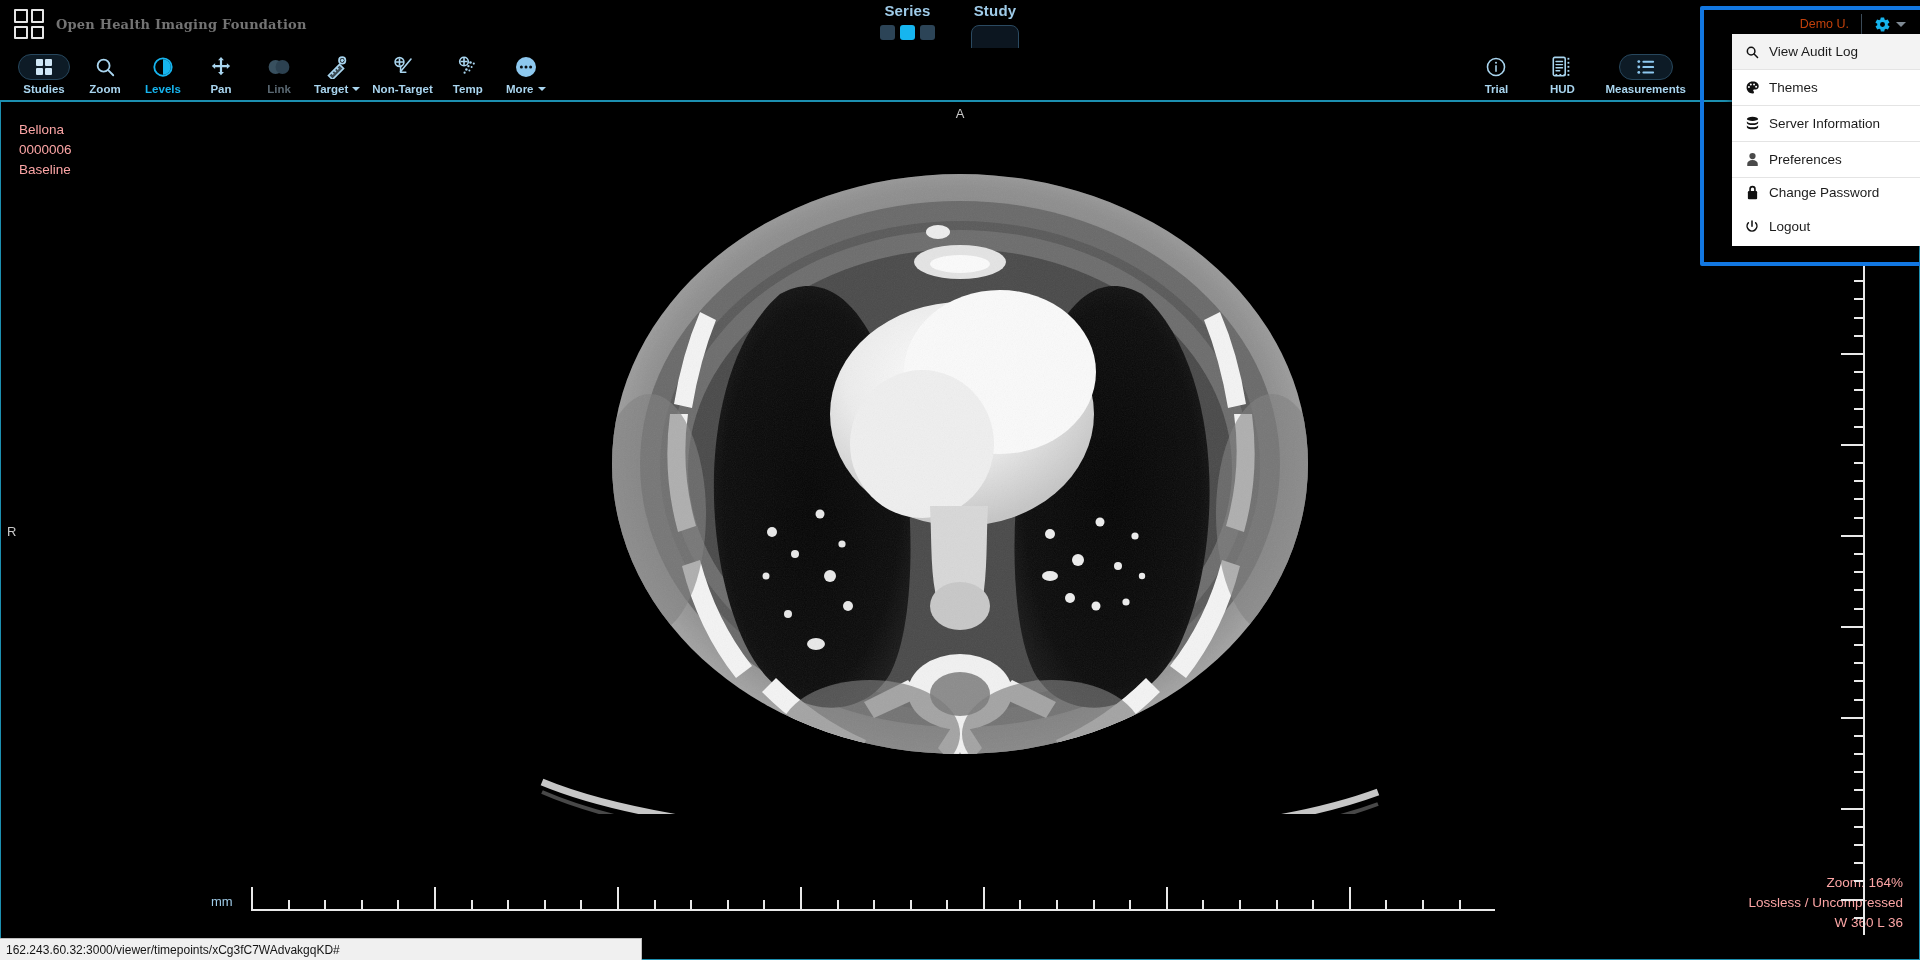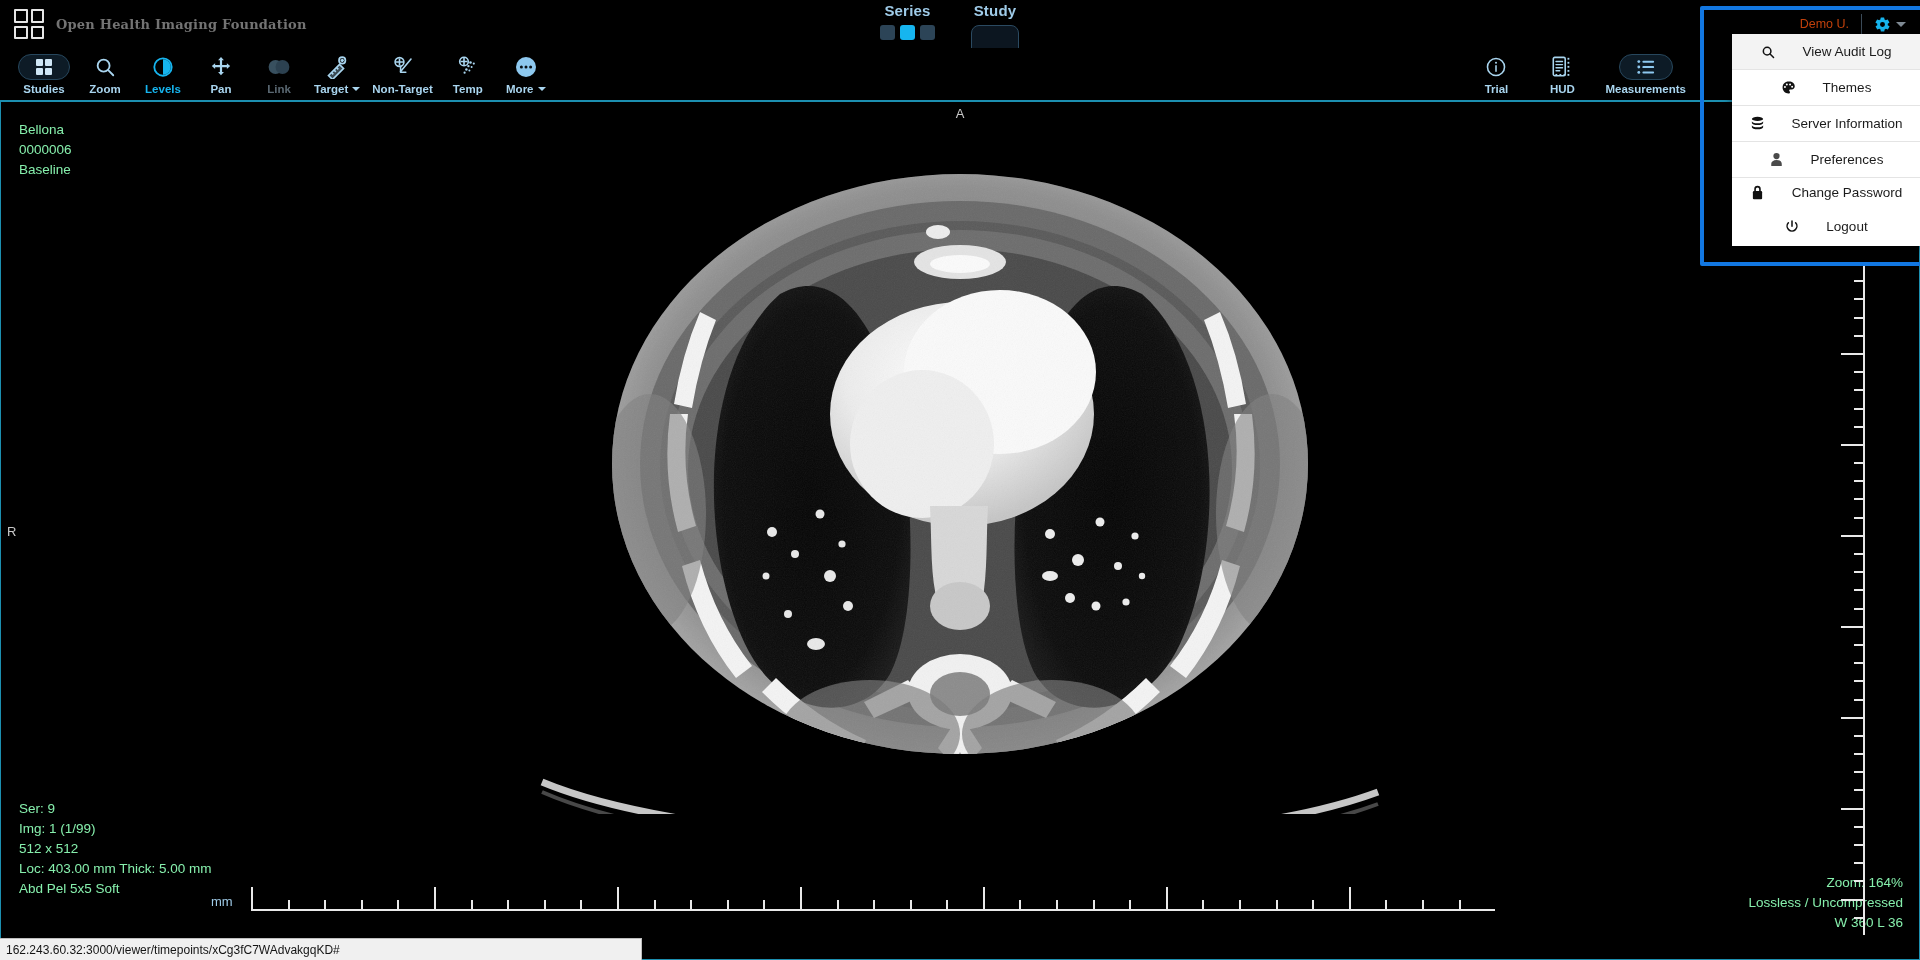--- a/index.html
+++ b/index.html
@@ -70,21 +70,21 @@
      border-right:4px solid transparent;border-top:4px solid #a9d5ef; margin-left:4px; vertical-align:middle;}
 
   
   .viewport {
     position: absolute; left: 0; top: 100px; width: 1920px; height: 860px;
     background: #000; border: 1px solid #1c8fb0; border-top-width:2px; overflow: hidden;
   }
   .ct-wrap { position:absolute; left:0; top:0; width:100%; height:100%; }
   .ct-img { position: absolute; left: 50%; top: 362px; transform: translate(-50%,-50%); }
 
-  .ov { position: absolute; color: #86efac; font-size: 13.5px; line-height: 20px; white-space: nowrap; }
+  .ov { position: absolute; color: #fca5a5; font-size: 13.5px; line-height: 20px; white-space: nowrap; }
   .ov-tl { left: 18px; top: 18px; }
   .ov-tr { right: 16px; top: 18px; }
   .ov-bl { left: 18px; bottom: 60px; }
   .ov-br { right: 16px; bottom: 26px; text-align: right; }
   .orient { position: absolute; color: #c9c9c9; font-size: 13px; }
   .orient-a { left: 50%; top: 4px; transform: translateX(-50%); }
   .orient-r { left: 6px; top: 50%; transform: translateY(-50%); }
 
   
   .ruler-b { position: absolute; left: 250px; bottom: 48px; height: 30px; display: flex; align-items: flex-end; }
@@ -100,22 +100,22 @@
   .ruler-r .tk.sm { width: 11px; }
   .ruler-r .tk.lg { width: 24px; }
 
   
   .menu {
     position: absolute; left: 1732px; top: 34px; width: 188px;
     background: #fff; box-shadow: 0 2px 9px rgba(0,0,0,.55);
     z-index: 40; font-size: 13.5px; color: #1b1b1b;
   }
   .menu-item {
-    display: flex; align-items: center; gap: 26px; padding: 10px 12px;
-    border-bottom: 1px solid #e4e4e4; cursor: pointer; white-space: nowrap; justify-content: center;
+    display: flex; align-items: center; gap: 9px; padding: 10px 12px;
+    border-bottom: 1px solid #e4e4e4; cursor: pointer; white-space: nowrap;
   }
   .menu-item:last-child { border-bottom: none; }
   .menu-item.hl { background: #f3f3f3; }
   .menu-item.tight { border-bottom: none; padding-top: 7px; padding-bottom: 12px;}
   .mi-ic { width: 16px; display:flex; align-items:center; justify-content:center; color:#111; flex:0 0 16px;}
   .mi-lbl { font-size: 13.5px; }
 
   
   .hl-box {
     position: absolute; left: 1700px; top: 6px; width: 230px; height: 260px;
@@ -467,27 +467,20 @@
     <div class="orient orient-r">R</div>
 
     <div class="ov ov-tl">
       <div>Bellona</div>
       <div>0000006</div>
       <div>Baseline</div>
     </div>
 
     <div class="ov ov-tr">BWH CT ABDOMEN PELV</div>
 
-    <div class="ov ov-bl">
-      <div>Ser: 9</div>
-      <div>Img: 1 (1/99)</div>
-      <div>512 x 512</div>
-      <div>Loc: 403.00 mm Thick: 5.00 mm</div>
-      <div>Abd Pel 5x5 Soft</div>
-    </div>
 
     <div class="ov ov-br">
       <div>Zoom: 164%</div>
       <div>Lossless / Uncompressed</div>
       <div>W 360 L 36</div>
     </div>
 
     <div class="ruler-b-unit">mm</div>
     <div class="ruler-b" id="rulerBottom">
       <div class="base"></div>

